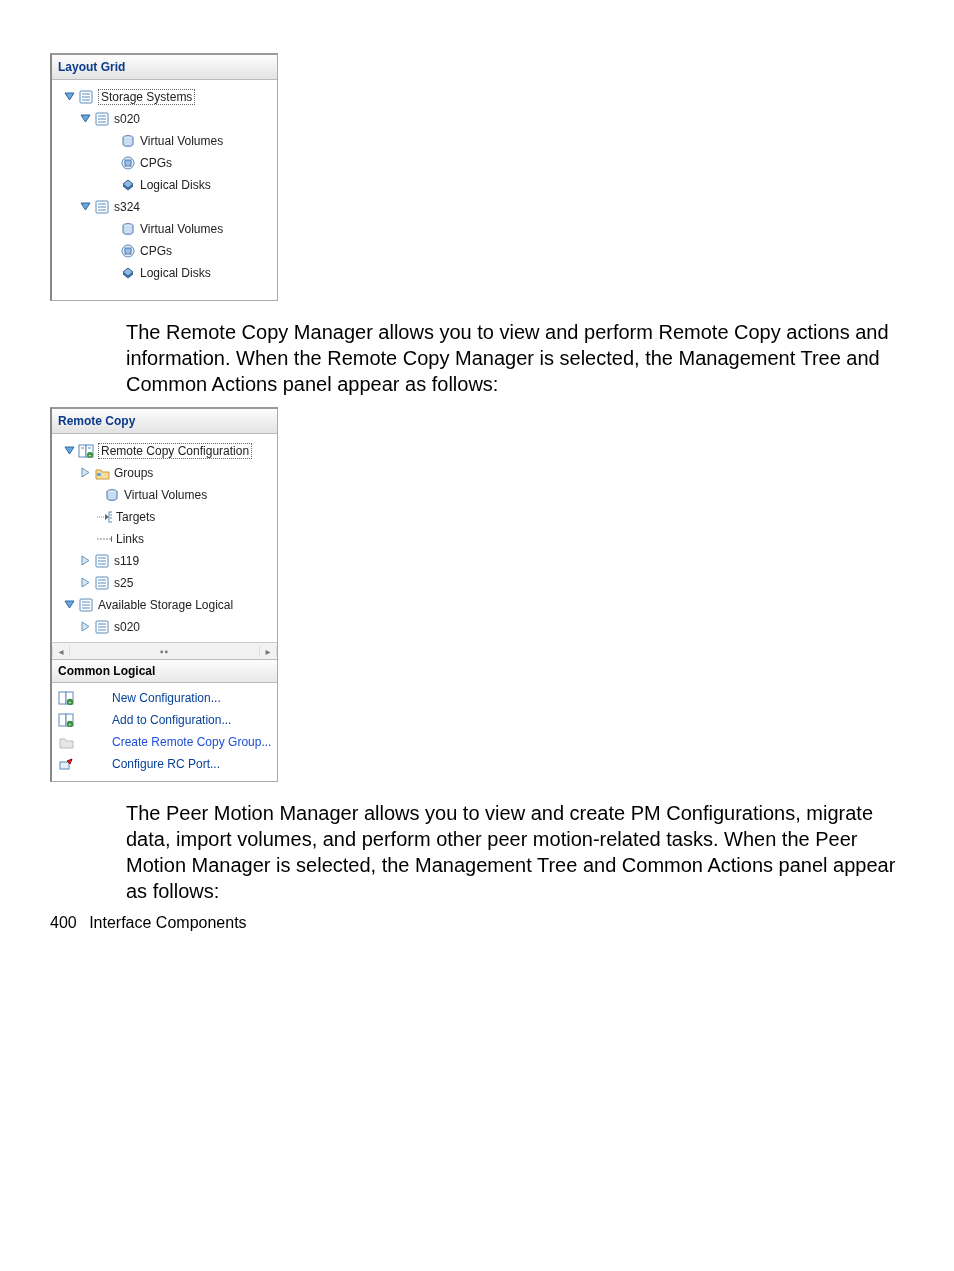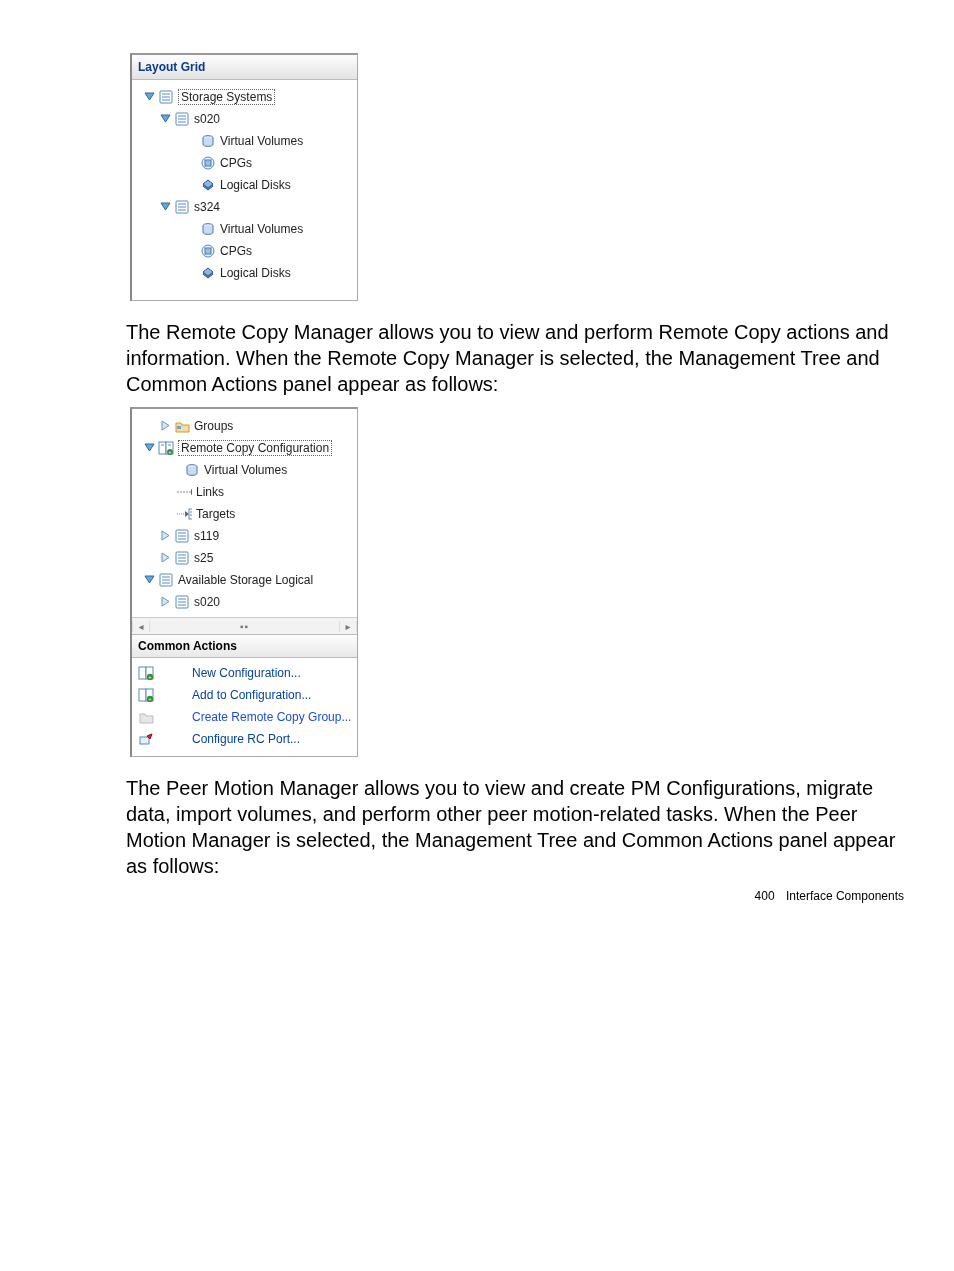--- a/index.html
+++ b/index.html
@@ -6,21 +6,20 @@
     margin: 0;
     padding: 0;
     font-family: Arial, Helvetica, sans-serif;
     background: #fff;
     width: 954px;
   }
   .page {
     padding: 53px 50px 30px 50px;
   }
   .panel-wrap {
-    margin-left: 80px;
     margin-bottom: 18px;
   }
   .panel {
     width: 225px;
     border: 2px solid #888;
     border-top: 2px solid #999;
     border-right: 1px solid #aaa;
     border-bottom: 1px solid #aaa;
     background: #fff;
     box-shadow: inset 1px 1px 0 #fff;
@@ -112,22 +111,21 @@
   .para {
     font-family: Arial, Helvetica, sans-serif;
     font-size: 20px;
     line-height: 1.3;
     margin: 0 0 10px 76px;
     max-width: 780px;
   }
   .footer {
     position: relative;
     font-family: Arial, Helvetica, sans-serif;
-    font-size: 12px;
-    text-align: right;
+    font-size: 16px;
   }
   .footer .pg { display: inline-block; margin-right: 8px; }
 </style>
 </head>
 <body>
 <div class="page">
 
 <div class="panel-wrap">
   <div class="panel">
     <div class="panel-title">Layout Grid</div>
@@ -237,83 +235,84 @@
         <span>Logical Disks</span>
       </div>
     </div>
   </div>
 </div>
 
 <p class="para">The Remote Copy Manager allows you to view and perform Remote Copy actions and information. When the Remote Copy Manager is selected, the Management Tree and Common Actions panel appear as follows:</p>
 
 <div class="panel-wrap">
   <div class="panel wide">
+    <div class="panel-title">Remote Copy</div>
     <div class="tree" style="padding-bottom:4px;">
-      <div class="node indent2">
-        <span class="toggle collapsed">
-              <svg width="11" height="11">
-                <polygon points="2,1 9,5.5 2,10" fill="#d7e6f3" stroke="#6a94bd"></polygon>
-              </svg>
-            </span>
-        <span class="ico">
-              <svg width="15" height="13">
-                <path d="M1 3h5l1 2h7v7H1z" fill="#f7dd9b" stroke="#c89b3a"></path>
-                <rect x="2" y="6" width="4" height="3" fill="#6aa2dd"></rect>
-              </svg>
-            </span>
-        <span>Groups</span>
-      </div>
       <div class="node indent1">
         <span class="toggle expanded">
               <svg width="11" height="11">
                 <polygon points="1,2 10,2 5.5,9" fill="#6aa5d8" stroke="#2a6aa0"></polygon>
               </svg>
             </span>
         <span class="ico">
               <svg width="16" height="14">
                 <rect x="1" y="1" width="7" height="12" fill="#fff" stroke="#5a8bbd"></rect>
                 <rect x="8" y="1" width="7" height="12" fill="#fff" stroke="#5a8bbd"></rect>
                 <line x1="3" y1="4" x2="6" y2="4" stroke="#5a8bbd"></line>
                 <line x1="10" y1="4" x2="13" y2="4" stroke="#5a8bbd"></line>
                 <circle cx="12" cy="11" r="3" fill="#3a8f3a"></circle>
                 <text x="12" y="13" font-size="5" text-anchor="middle" fill="#fff">+</text>
               </svg>
             </span>
         <span class="sel">Remote Copy Configuration</span>
       </div>
+      <div class="node indent2">
+        <span class="toggle collapsed">
+              <svg width="11" height="11">
+                <polygon points="2,1 9,5.5 2,10" fill="#d7e6f3" stroke="#6a94bd"></polygon>
+              </svg>
+            </span>
+        <span class="ico">
+              <svg width="15" height="13">
+                <path d="M1 3h5l1 2h7v7H1z" fill="#f7dd9b" stroke="#c89b3a"></path>
+                <rect x="2" y="6" width="4" height="3" fill="#6aa2dd"></rect>
+              </svg>
+            </span>
+        <span>Groups</span>
+      </div>
       <div class="node" style="padding-left:48px;">
         <span class="ico">
               <svg width="14" height="14">
                 <ellipse cx="7" cy="4" rx="5" ry="2.3" fill="#dfeaf6" stroke="#4d7ab0"></ellipse>
                 <path d="M2 4v6a5 2.3 0 0 0 10 0V4" fill="#c9dcf1" stroke="#4d7ab0"></path>
               </svg>
             </span>
         <span>Virtual Volumes</span>
-      </div>
-      <div class="node" style="padding-left:40px;">
-        <span class="ico">
-              <svg width="20" height="10">
-                <line x1="1" y1="5" x2="15" y2="5" stroke="#888" stroke-dasharray="2 1"></line>
-                <polygon points="15,2 20,5 15,8" fill="#666"></polygon>
-              </svg>
-            </span>
-        <span>Links</span>
       </div>
       <div class="node" style="padding-left:40px;">
         <span class="ico">
               <svg width="20" height="12">
                 <line x1="1" y1="6" x2="9" y2="6" stroke="#888" stroke-dasharray="1 1"></line>
                 <polygon points="9,3 13,6 9,9" fill="#666"></polygon>
                 <rect x="13" y="1" width="6" height="10" fill="#fff" stroke="#5a8bbd"></rect>
                 <line x1="14" y1="4" x2="18" y2="4" stroke="#5a8bbd"></line>
                 <line x1="14" y1="7" x2="18" y2="7" stroke="#5a8bbd"></line>
               </svg>
             </span>
         <span>Targets</span>
       </div>
+      <div class="node" style="padding-left:40px;">
+        <span class="ico">
+              <svg width="20" height="10">
+                <line x1="1" y1="5" x2="15" y2="5" stroke="#888" stroke-dasharray="2 1"></line>
+                <polygon points="15,2 20,5 15,8" fill="#666"></polygon>
+              </svg>
+            </span>
+        <span>Links</span>
+      </div>
       <div class="node indent2">
         <span class="toggle collapsed">
               <svg width="11" height="11">
                 <polygon points="2,1 9,5.5 2,10" fill="#d7e6f3" stroke="#6a94bd"></polygon>
               </svg>
             </span>
         <span class="ico">
               <svg width="14" height="14">
                 <rect x="1" y="1" width="12" height="12" rx="1" fill="#fff" stroke="#5a8bbd"></rect>
                 <line x1="3" y1="4" x2="11" y2="4" stroke="#5a8bbd"></line>
@@ -370,21 +369,21 @@
               </svg>
             </span>
         <span>s020</span>
       </div>
     </div>
     <div class="scroll-strip">
       <div class="scroll-arrow">◂</div>
       <div class="scroll-track">▪▪</div>
       <div class="scroll-arrow">▸</div>
     </div>
-    <div class="section-hdr">Common Actions</div>
+    <div class="section-hdr">Common Logical</div>
     <div class="actions">
       <div class="action">
         <span class="ico">
               <svg width="16" height="14">
                 <rect x="1" y="1" width="7" height="12" fill="#fff" stroke="#5a8bbd"></rect>
                 <rect x="8" y="1" width="7" height="12" fill="#fff" stroke="#5a8bbd"></rect>
                 <circle cx="12" cy="11" r="3.2" fill="#3a8f3a"></circle>
                 <text x="12" y="13" font-size="5" text-anchor="middle" fill="#fff">+</text>
               </svg>
             </span>

